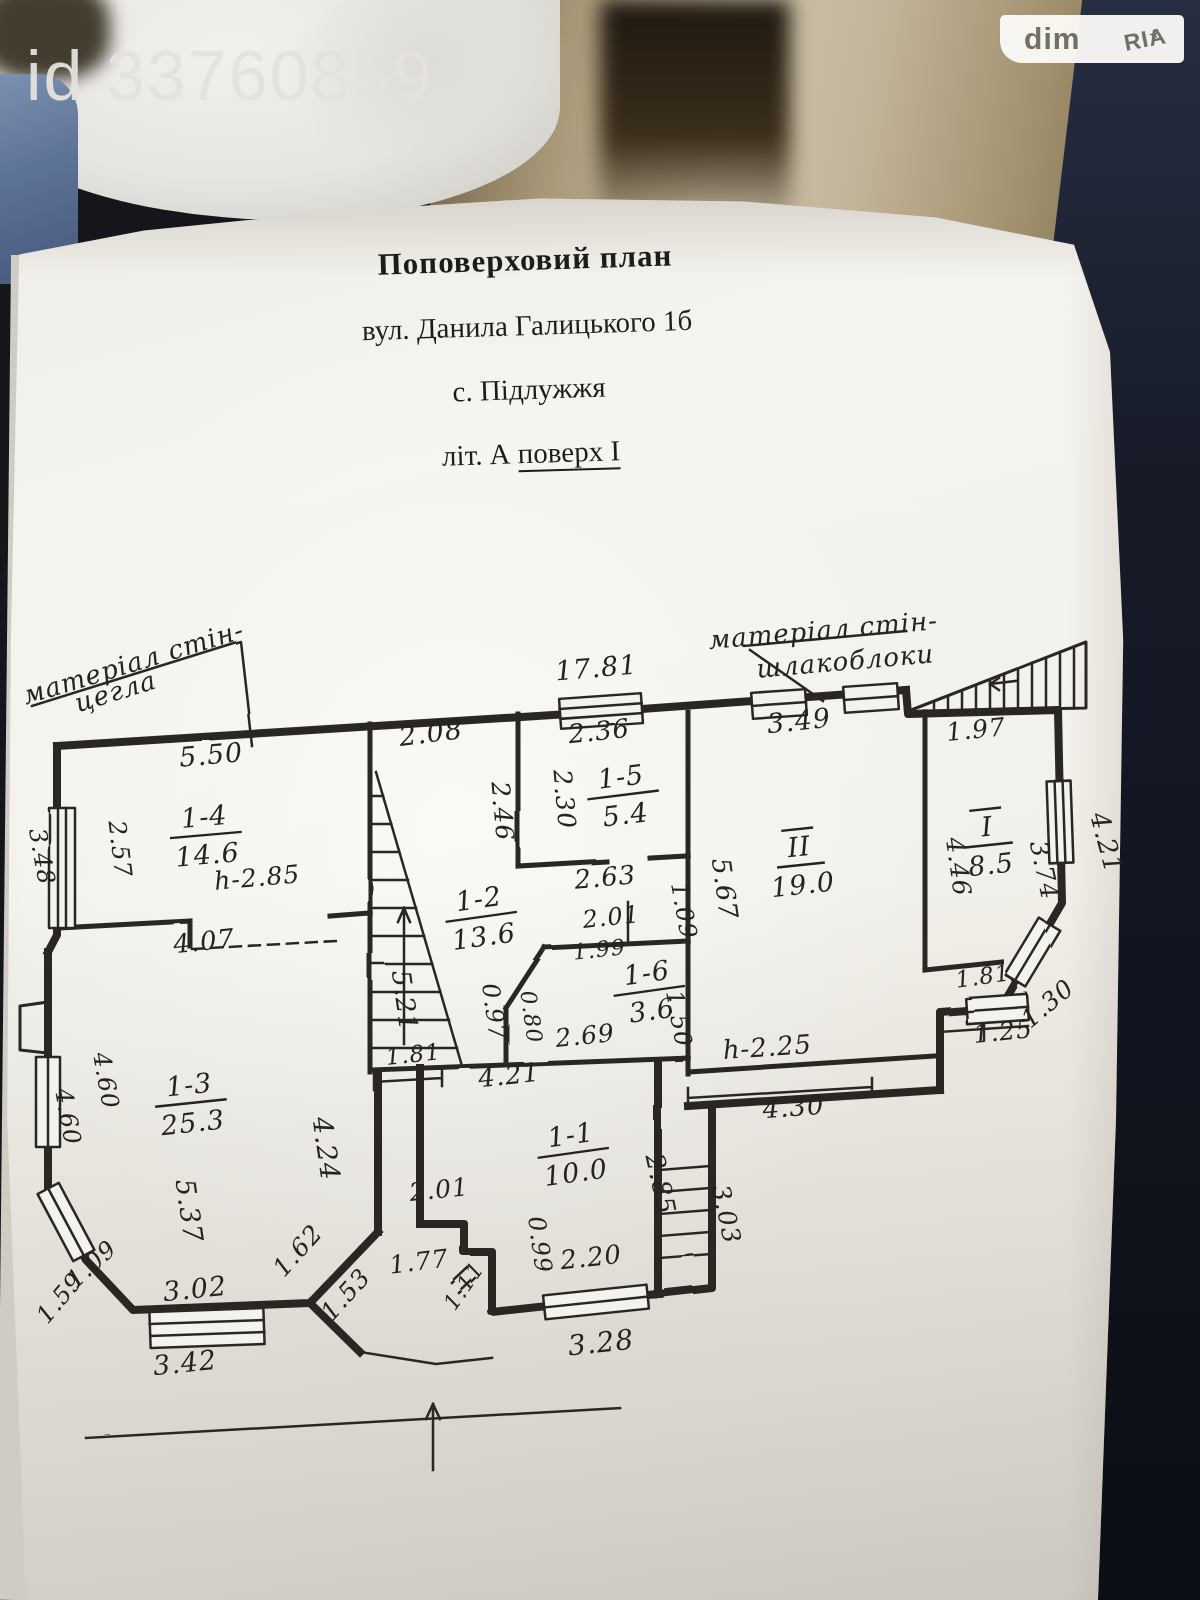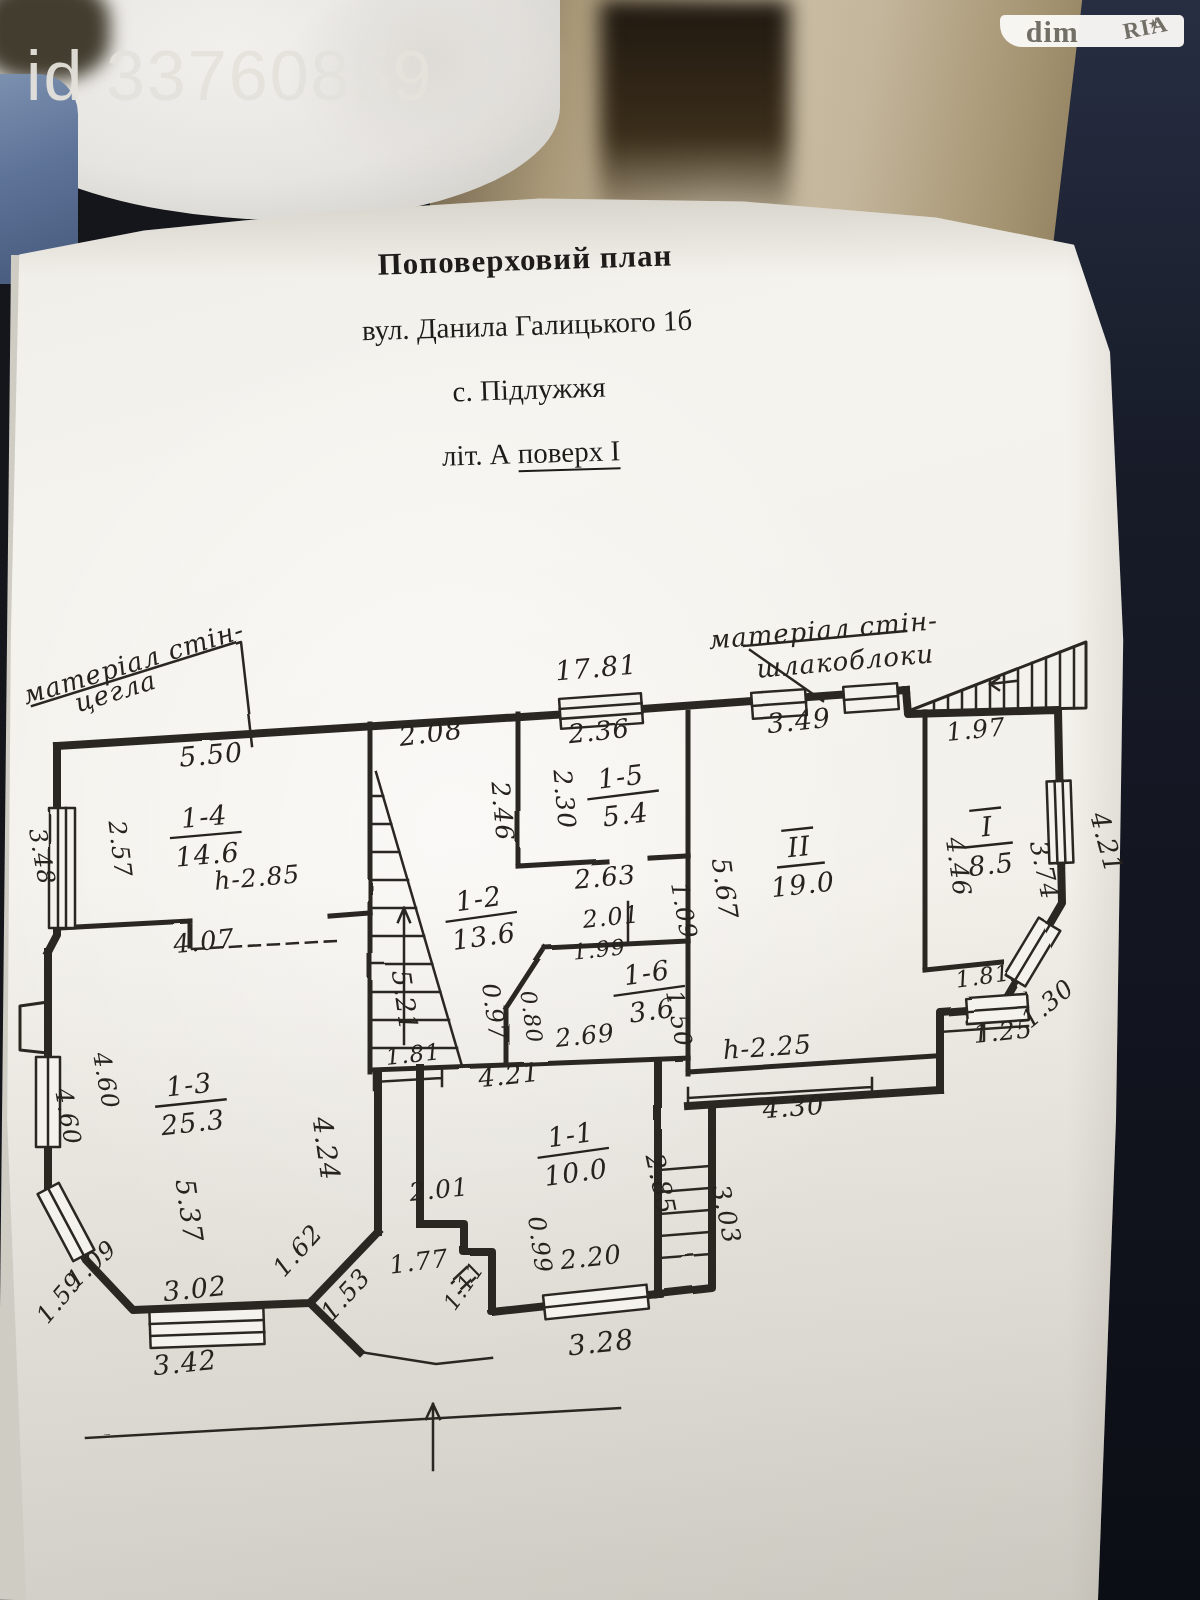--- a/index.html
+++ b/index.html
@@ -42,22 +42,22 @@
   #titleblock .t2{font-size:29px;margin-bottom:31px;}
   #titleblock .t3{font-size:29px;margin-bottom:31px;}
   #titleblock .t4{font-size:29px;}
   #titleblock .u{border-bottom:2px solid #1d1c1a;padding-bottom:1px;}
   
   #plan-svg{position:absolute;inset:0;width:1200px;height:1600px;z-index:8;pointer-events:none;}
   .hw{font-family:"DejaVu Serif",serif;font-style:italic;fill:#26231e;letter-spacing:1px;}
   
   #wm-id{position:absolute;left:26px;top:36px;z-index:10;font-size:70px;letter-spacing:2px;
     color:rgba(228,225,219,.95);font-family:"Liberation Sans",sans-serif;}
-  #brand{position:absolute;left:1000px;top:15px;width:184px;height:32px;z-index:10;display:flex;align-items:flex-start;
-    background:rgba(250,249,246,.96);border-radius:5px 5px 5px 22px;overflow:visible;font-family:Liberation Serif, serif;}
+  #brand{position:absolute;left:1000px;top:15px;width:184px;height:48px;z-index:10;display:flex;align-items:center;
+    background:rgba(250,249,246,.96);border-radius:5px 5px 5px 22px;overflow:visible;}
   #brand .dim{flex:1.35;display:flex;align-items:center;justify-content:center;
     font-size:30px;font-weight:700;color:#716f66;letter-spacing:1px;}
   #brand .sep{width:2px;background:#b8b5ab;margin:4px 0;}
   #brand .ria{flex:1;display:flex;align-items:center;justify-content:center;position:relative;}
   #brand .ria .txt{font-size:23px;font-weight:800;color:#716f66;transform:rotate(-11deg);letter-spacing:1px;}
   #brand .ria .star{position:absolute;top:1px;left:54%;font-size:13px;color:#716f66;transform:rotate(-11deg);}
 </style>
 </head>
 <body>
 

